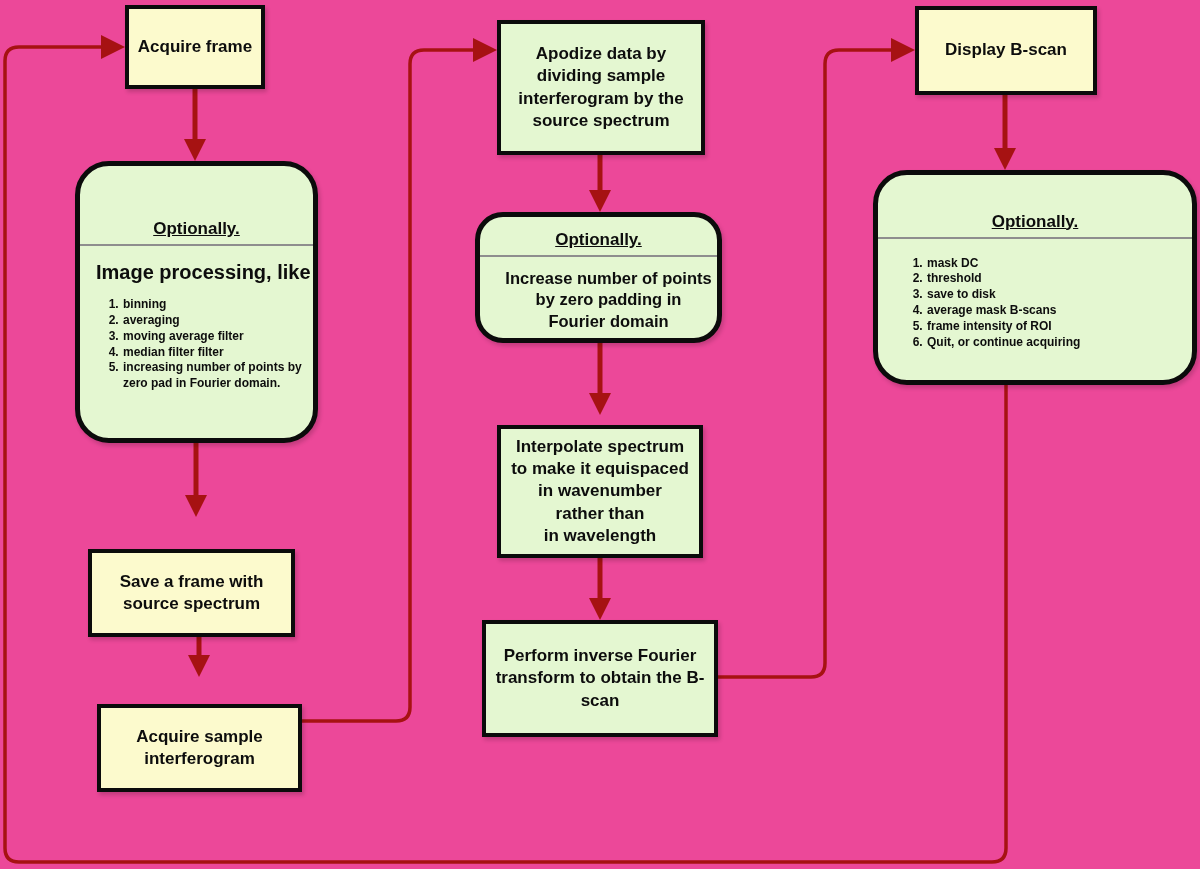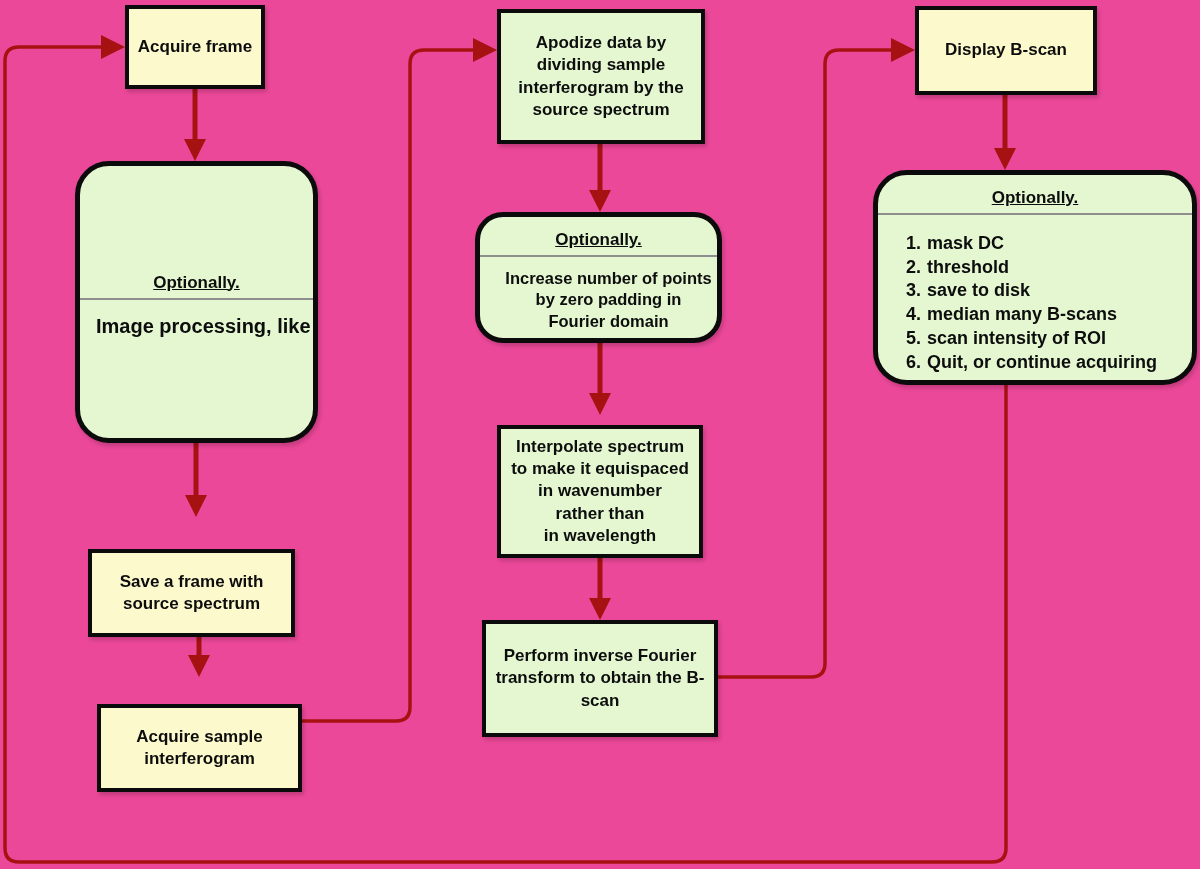--- a/index.html
+++ b/index.html
@@ -35,35 +35,35 @@
     flex-direction:column;align-items:stretch;justify-content:center;
   }
   .label{white-space:pre-line;font-size:17px;line-height:1.3;padding:2px 6px;}
   .opt-header{
     flex:none;text-align:center;font-size:17px;
     padding:7px 0 5px;border-bottom:2px solid var(--separator);
   }
   .opt-header .u{text-decoration:underline;}
   .opt-intro{text-align:left;font-size:20px;margin:13px 0 0 16px;line-height:1.3;}
   ol.opt-list{
-    text-align:left;font-size:18px;line-height:1.32;
+    text-align:left;font-size:12px;line-height:1.32;
     margin:12px 0 0 0;padding-left:42px;
   }
   ol.opt-list li{padding-left:1px;}
   #optionally-3 ol.opt-list{margin-top:17px;padding-left:48px;}
   .opt-body-center{
     text-align:center;white-space:pre-line;
     font-size:16.5px;line-height:1.3;margin-top:11px;padding-left:20px;
   }
   
   #acquire-frame   {left:125px;top:5px;  width:140px;height:84px;}
   #optionally-1    {left:75px; top:161px;width:243px;height:282px;}
   #save-frame      {left:88px; top:517px;width:207px;height:88px;margin-top:32px;}
   #acquire-sample  {left:97px; top:704px;width:205px;height:88px;}
-  #apodize         {left:497px;top:9px;  width:208px;height:135px;}
+  #apodize         {left:497px;top:20px;  width:208px;height:135px;}
   #optionally-2    {left:475px;top:212px;width:247px;height:131px;border-radius:28px;}
   #interpolate     {left:497px;top:425px;width:206px;height:133px;}
   #inverse-fourier {left:482px;top:620px;width:236px;height:117px;}
   #display-bscan   {left:915px;top:6px;  width:182px;height:89px;}
   #optionally-3    {left:873px;top:170px;width:324px;height:215px;}
 </style>
 </head>
 <body>
 
 <div class="canvas">
@@ -99,20 +99,27 @@
 
   <div class="node" id="acquire-frame">
     <div class="label">Acquire frame</div>
   </div>
 
   <div class="node green rounded" id="optionally-1">
     <div class="opt-header">
       <span class="u">Optionally.</span>
     </div>
     <div class="opt-intro">Image processing, like</div>
+    <ol class="opt-list">
+        <li>binning</li>
+        <li>averaging</li>
+        <li>moving average filter</li>
+        <li>median filter filter</li>
+        <li>increasing number of points by zero pad in Fourier domain.</li>
+      </ol>
   </div>
 
   <div class="node" id="save-frame">
     <div class="label">Save a frame with
 source spectrum</div>
   </div>
 
   <div class="node" id="acquire-sample">
     <div class="label">Acquire sample
 interferogram</div>
@@ -153,19 +160,19 @@
   </div>
 
   <div class="node green rounded" id="optionally-3">
     <div class="opt-header">
       <span class="u">Optionally.</span>
     </div>
     <ol class="opt-list">
         <li>mask DC</li>
         <li>threshold</li>
         <li>save to disk</li>
-        <li>median many B-scans</li>
-        <li>scan intensity of ROI</li>
+        <li>average mask B-scans</li>
+        <li>frame intensity of ROI</li>
         <li>Quit, or continue acquiring</li>
       </ol>
   </div>
 
 </div>
 
 </body></html>

